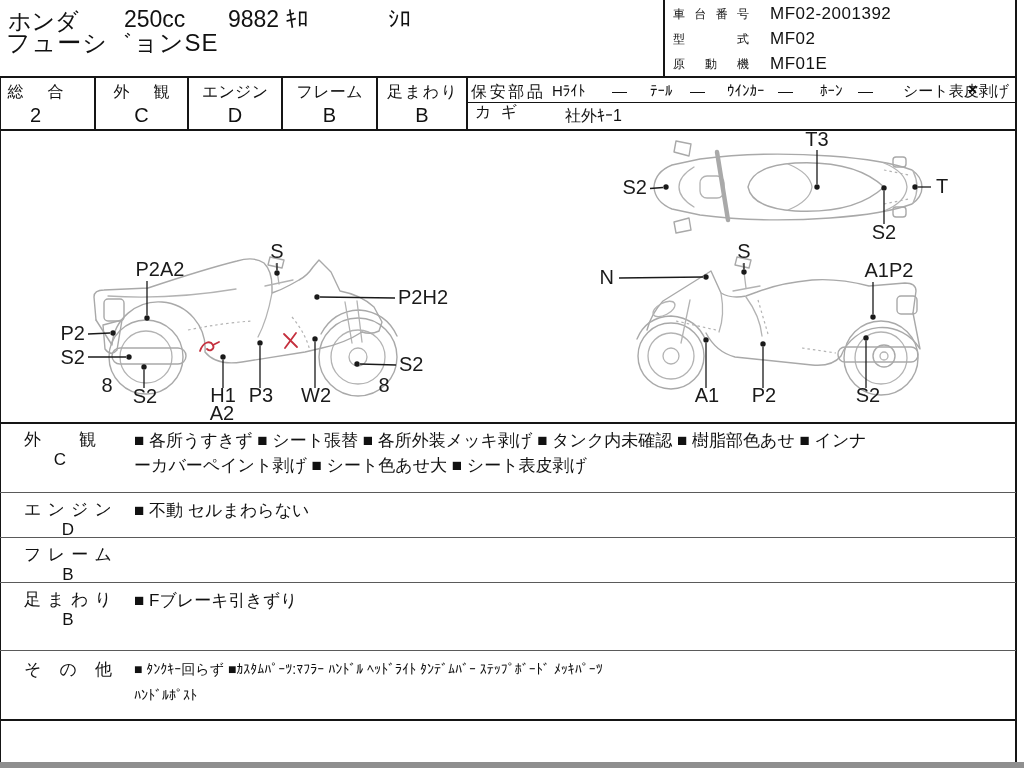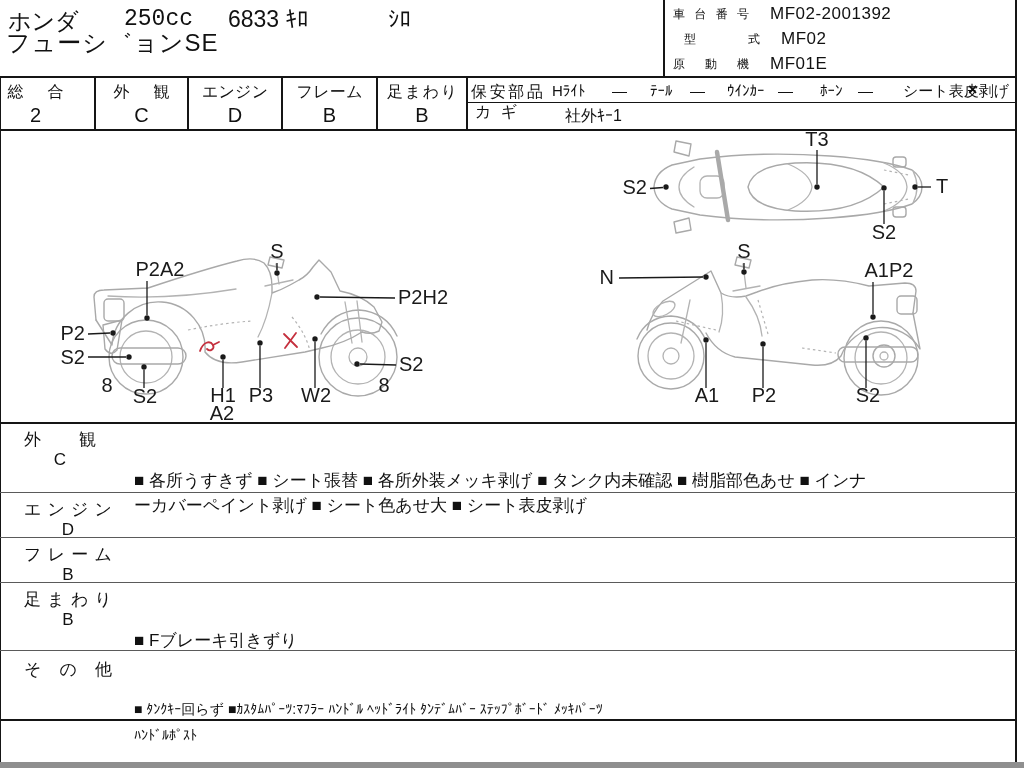--- a/index.html
+++ b/index.html
@@ -20,50 +20,50 @@
   .glabel{display:block;margin:4px auto 0;width:66px;font-size:16px;text-align:justify;text-align-last:justify;}
   .gvalue{display:block;margin-top:1px;font-size:20px;}
   .sp{position:absolute;font-size:15px;white-space:nowrap;}
   .sp-title{width:72px;text-align:justify;text-align-last:justify;font-size:16px;}
   .sp-x{font-weight:bold;font-size:16px;}
   .key-label{width:42px;text-align:justify;text-align-last:justify;font-size:16px;}
   
   .rrow{position:absolute;left:0;width:1016px;}
   .rlabel{position:absolute;left:24px;top:5px;width:88px;font-size:17px;text-align:justify;text-align-last:justify;}
   .rgrade{position:absolute;left:24px;top:27px;width:88px;font-size:17px;text-align:center;}
-  .rtext{position:absolute;left:134px;top:5px;width:870px;font-size:17px;line-height:25px;white-space:pre-wrap;margin-top:40px;}
+  .rtext{position:absolute;left:134px;top:5px;width:870px;font-size:17px;line-height:25px;white-space:pre-wrap;}
   .rtext.hw{font-size:14px;line-height:26px;}
   .graybar{position:absolute;left:0;top:762px;width:1024px;height:6px;background:#8f8f8f;}
   
   svg.diag{position:absolute;left:0;top:130px;}
   svg.diag text{font-family:"Liberation Sans","DejaVu Sans",sans-serif;font-size:20px;fill:#1a1a1a;}
   svg.diag .body{fill:none;stroke:#a9a9a9;stroke-width:1.4;stroke-linecap:round;stroke-linejoin:round;}
   svg.diag .body2{fill:none;stroke:#b3b3b3;stroke-width:1.3;stroke-linecap:round;stroke-linejoin:round;}
   svg.diag .dash{fill:none;stroke:#b3b3b3;stroke-width:1.2;stroke-dasharray:2.5 3;}
   svg.diag .lead{stroke:#1a1a1a;stroke-width:1.3;fill:none;}
   svg.diag .dot{fill:#1a1a1a;}
   svg.diag .red{fill:none;stroke:#c5303e;stroke-width:1.8;stroke-linecap:round;}
 </style>
 </head>
 <body>
 
 <div class="sheet">
 
   <div>
     <span class="abs h-line1" style="left:8px;">ホンダ</span>
-    <span class="abs h-line1" style="left:124px;font-family:Liberation Mono, monospace;">250cc</span>
-    <span class="abs h-line1" style="left:228px;">6833 ｷﾛ</span>
+    <span class="abs h-line1" style="left:124px;">250cc</span>
+    <span class="abs h-line1" style="left:228px;">9882 ｷﾛ</span>
     <span class="abs h-line1" style="left:388px;">ｼﾛ</span>
     <div class="abs h-model">フューシ゛ョンSE</div>
 
     <div class="rh-row" style="top:4px;">
       <span class="rh-label">車台番号</span>
       <span class="rh-value">MF02-2001392</span>
     </div>
-    <div class="rh-row" style="top:29px;margin-left:11px;">
+    <div class="rh-row" style="top:29px;">
       <span class="rh-label">型式</span>
       <span class="rh-value">MF02</span>
     </div>
     <div class="rh-row" style="top:54px;">
       <span class="rh-label">原動機</span>
       <span class="rh-value">MF01E</span>
     </div>
   </div>
 
   <div class="gcell" style="left:0;width:71px;">
@@ -258,20 +258,21 @@
 
   <div class="rrow" style="top:423px;height:69px;">
     <span class="rlabel" style="width:72px;">外観</span>
     <span class="rgrade" style="width:72px;">C</span>
     <span class="rtext">■ 各所うすきず ■ シート張替 ■ 各所外装メッキ剥げ ■ タンク内未確認 ■ 樹脂部色あせ ■ インナ
 ーカバーペイント剥げ ■ シート色あせ大 ■ シート表皮剥げ</span>
   </div>
   <div class="rrow" style="top:493px;height:44px;">
     <span class="rlabel">エンジン</span>
     <span class="rgrade">D</span>
+    <span class="rtext">■ 不動 セルまわらない</span>
   </div>
   <div class="rrow" style="top:538px;height:44px;">
     <span class="rlabel">フレーム</span>
     <span class="rgrade">B</span>
   </div>
   <div class="rrow" style="top:583px;height:67px;">
     <span class="rlabel">足まわり</span>
     <span class="rgrade">B</span>
     <span class="rtext">■ Fブレーキ引きずり</span>
   </div>

